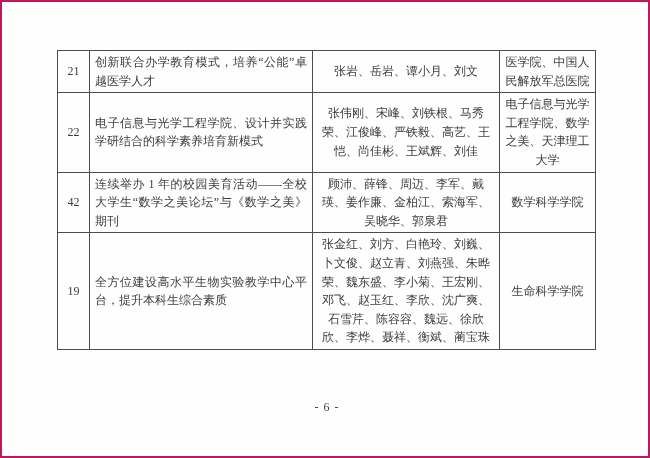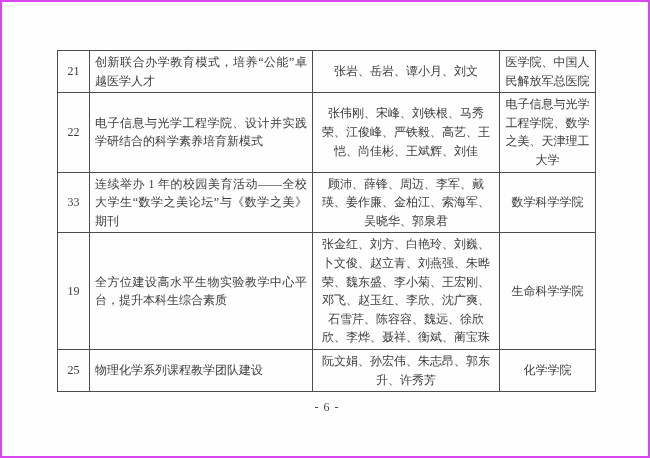--- a/index.html
+++ b/index.html
@@ -7,21 +7,21 @@
     padding: 0;
     background: #ffffff;
     font-family: "Liberation Serif", "DejaVu Serif", serif;
   }
   .page {
     position: relative;
     width: 650px;
     height: 458px;
     background: #fefefe;
     box-sizing: border-box;
-    border: 2px solid #d946ef;
+    border: 2px solid #be185d;
     overflow: hidden;
   }
   table.doc-table {
     position: absolute;
     left: 55px;
     top: 48px;
     width: 538px;
     border-collapse: collapse;
     table-layout: fixed;
     color: #3d3d3d;
@@ -91,35 +91,29 @@
         <td class="col-names">张岩、岳岩、谭小月、刘文</td>
         <td class="col-inst">医学院、中国人民解放军总医院</td>
       </tr>
       <tr class="r22">
         <td class="col-num">22</td>
         <td class="col-title">电子信息与光学工程学院、设计并实践学研结合的科学素养培育新模式</td>
         <td class="col-names">张伟刚、宋峰、刘铁根、马秀荣、江俊峰、严铁毅、高艺、王恺、尚佳彬、王斌辉、刘佳</td>
         <td class="col-inst">电子信息与光学工程学院、数学之美、天津理工大学</td>
       </tr>
       <tr class="r23">
-        <td class="col-num">33</td>
+        <td class="col-num">42</td>
         <td class="col-title">连续举办 1 年的校园美育活动——全校大学生“数学之美论坛”与《数学之美》期刊</td>
         <td class="col-names">顾沛、薛锋、周迈、李军、戴瑛、姜作廉、金柏江、索海军、吴晓华、郭泉君</td>
         <td class="col-inst">数学科学学院</td>
       </tr>
       <tr class="r24">
         <td class="col-num">19</td>
         <td class="col-title">全方位建设高水平生物实验教学中心平台，提升本科生综合素质</td>
         <td class="col-names">张金红、刘方、白艳玲、刘巍、卜文俊、赵立青、刘燕强、朱晔荣、魏东盛、李小菊、王宏刚、邓飞、赵玉红、李欣、沈广爽、石雪芹、陈容容、魏远、徐欣欣、李烨、聂祥、衡斌、蔺宝珠</td>
         <td class="col-inst">生命科学学院</td>
       </tr>
-      <tr class="r25">
-        <td class="col-num">25</td>
-        <td class="col-title">物理化学系列课程教学团队建设</td>
-        <td class="col-names">阮文娟、孙宏伟、朱志昂、郭东升、许秀芳</td>
-        <td class="col-inst">化学学院</td>
-      </tr>
     </tbody>
   </table>
 
   <div class="footer-page-num">- 6 -</div>
 
 </div>
 
 </body></html>

